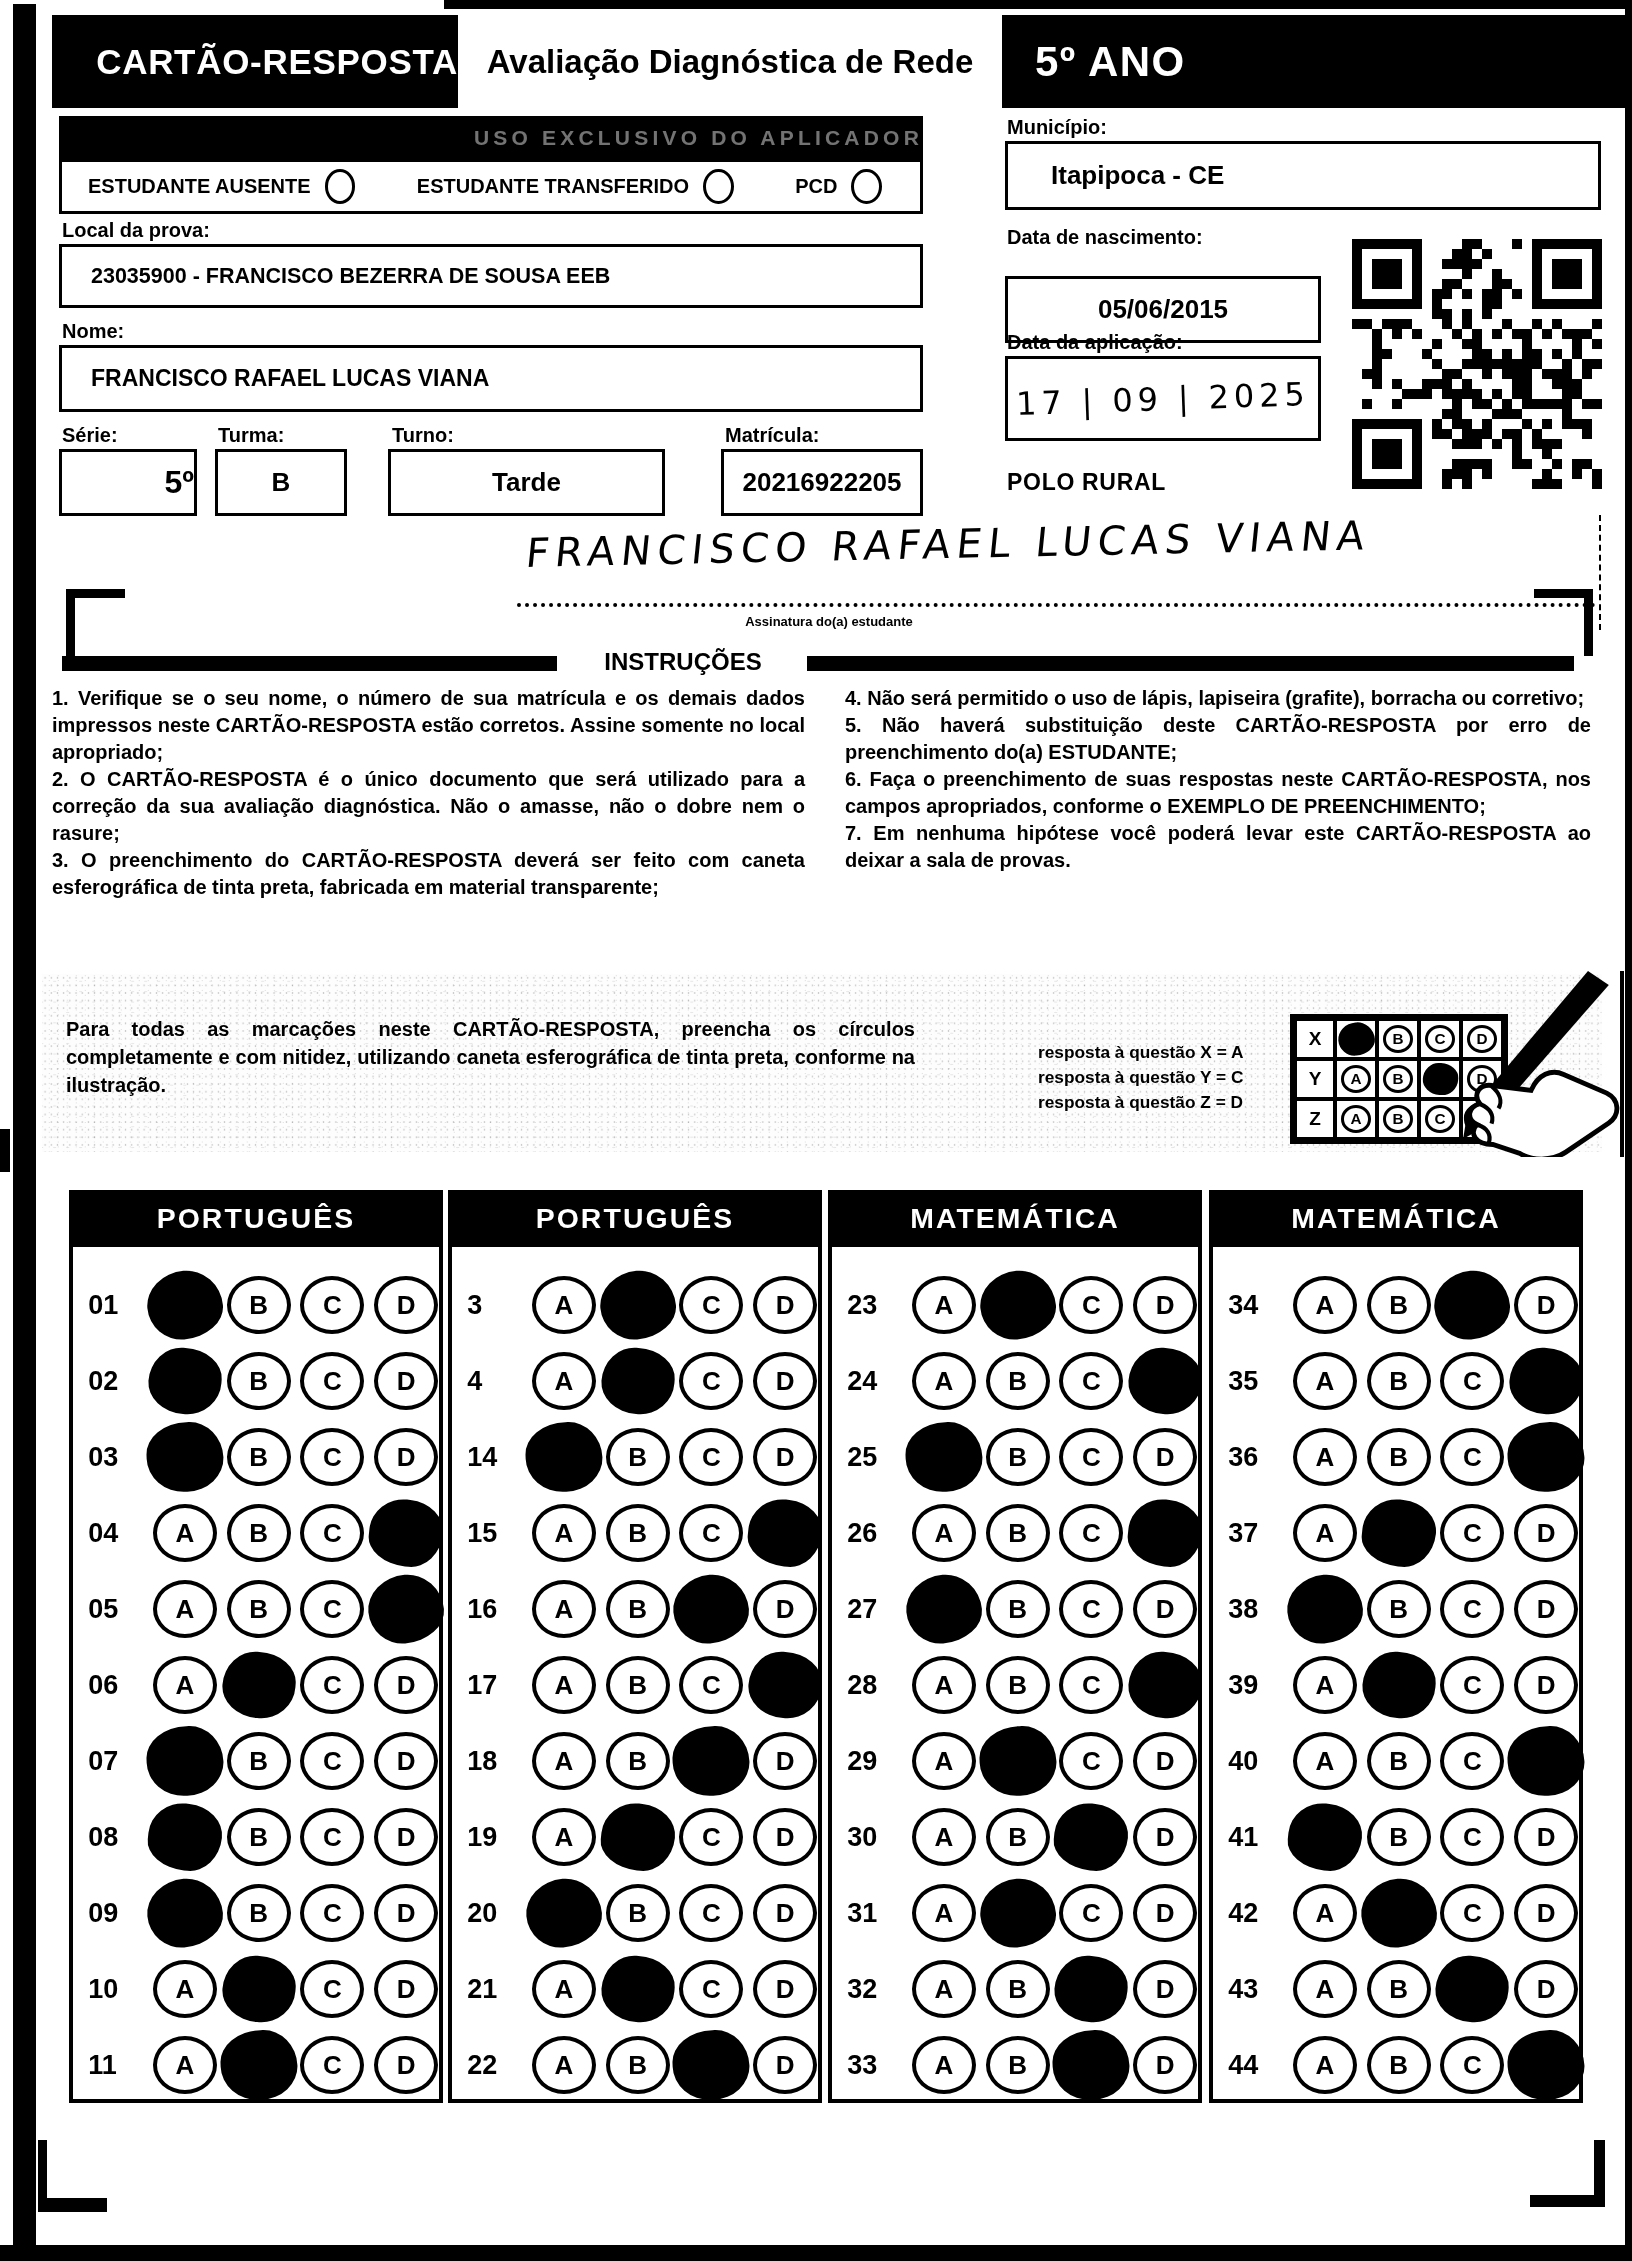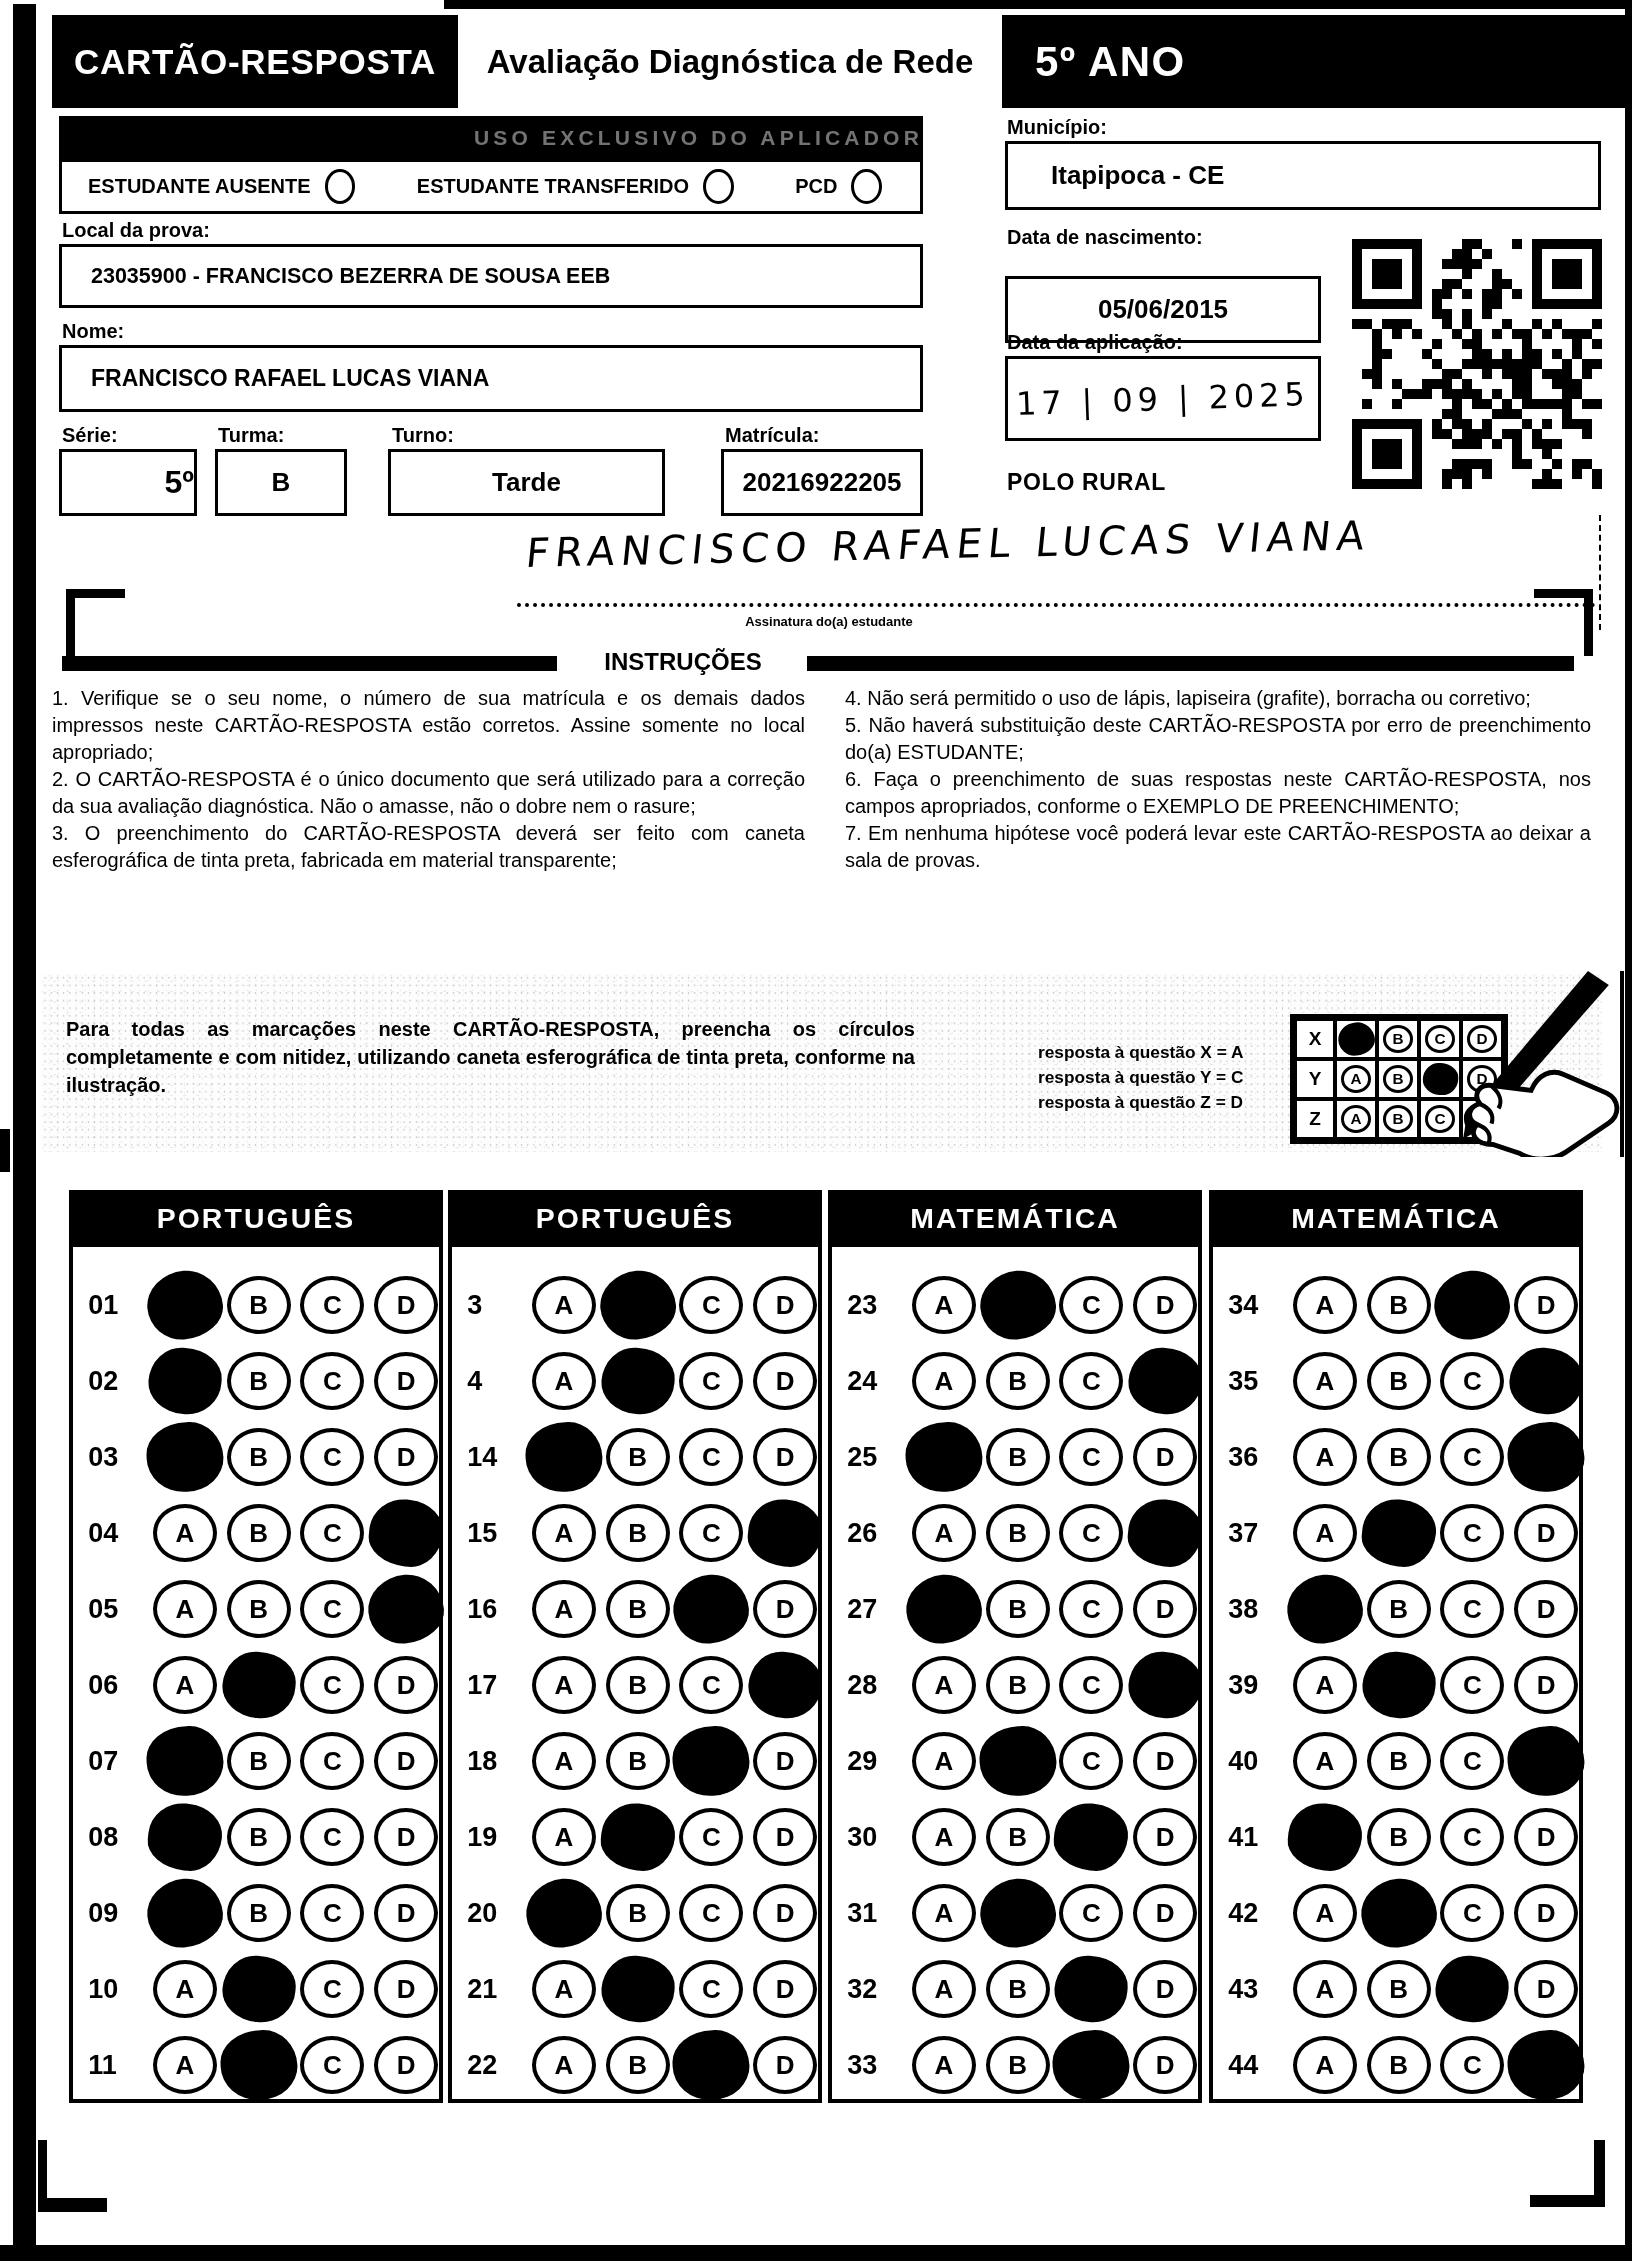--- a/index.html
+++ b/index.html
@@ -7,21 +7,21 @@
         font-family:"Liberation Sans",sans-serif;color:#000;}
   
   .edge{position:absolute;background:#000;}
   .edge-left{left:12.5px;top:4.2px;width:23.6px;height:2249px;}
   .edge-top{left:444px;top:0;width:1189px;height:9px;}
   .edge-right{right:0;top:0;width:7px;height:2261px;}
   .edge-bottom{left:0;top:2245px;width:1632px;height:16.6px;}
   
   .hdr{position:absolute;display:flex;align-items:center;font-weight:bold;}
   .hdr-card{left:52px;top:15.3px;width:406px;height:93px;background:#000;color:#fff;
-            justify-content:center;font-size:35px;letter-spacing:0.7px;}
+            justify-content:flex-end;font-size:35px;letter-spacing:0.7px;}
   .hdr-assessment{left:458px;top:15.3px;width:544px;height:93px;background:#fff;color:#000;
             justify-content:center;font-size:33px;}
   .hdr-grade{left:1002px;top:15.3px;width:601px;height:93px;background:#000;color:#fff;
             font-size:42px;padding-left:33px;letter-spacing:1.4px;}
   
   .applicator-bar{position:absolute;left:59px;top:116px;width:864px;height:43px;background:#000;
      display:flex;align-items:center;justify-content:flex-end;color:rgba(255,255,255,.45);
      font-weight:bold;font-size:21px;letter-spacing:4.2px;text-shadow:0 0 2.1px rgba(0,0,0,.9);}
   .checkbox-row{position:absolute;left:59px;top:159px;width:864px;height:55px;border:3.5px solid #000;
      background:#fff;display:flex;align-items:center;justify-content:space-between;
@@ -54,21 +54,21 @@
   .sig-artifact{position:absolute;left:1599px;top:515px;height:115px;width:0;border-left:2.1px dashed #000;}
   
   .corner-tl{position:absolute;left:66px;top:589px;width:50px;height:58px;border-top:9px solid #000;border-left:9px solid #000;}
   .corner-tr{position:absolute;left:1534px;top:589px;width:50px;height:58px;border-top:9px solid #000;border-right:9px solid #000;}
   .inst-line-left{position:absolute;left:62px;top:656px;width:495px;height:14.6px;background:#000;}
   .inst-line-right{position:absolute;left:807px;top:656px;width:767px;height:14.6px;background:#000;}
   .inst-title{position:absolute;left:558px;top:648px;width:250px;text-align:center;font-weight:bold;font-size:24px;}
   .inst-col{position:absolute;top:685px;}
   .inst-col-left{left:52px;width:753px;}
   .inst-col-right{left:845px;width:746px;}
-  .instr{margin:0;font-weight:normal;font-size:20px;line-height:27px;text-align:justify;}
+  .instr{margin:0;font-weight:bold;font-size:20px;line-height:27px;text-align:justify;}
   
   .example{position:absolute;left:42px;top:974px;width:1560px;height:178px;
      background-image:radial-gradient(rgba(0,0,0,.20) 0.8px,transparent 1px),
        radial-gradient(rgba(0,0,0,.13) 0.7px,transparent 0.8px),
        radial-gradient(rgba(0,0,0,.09) 1px,transparent 1.2px);
      background-size:6.2px 7.6px,9px 4.9px,13px 10.4px;background-position:0 0,2.8px 4.2px,6.2px 2.1px;background-color:#fdfdfd;}
   .ex-text{position:absolute;left:66px;top:1015px;width:849px;font-weight:bold;font-size:20px;line-height:28px;text-align:justify;}
   .ex-legend{position:absolute;left:1038px;top:1040px;font-weight:bold;font-size:17.3px;line-height:25px;white-space:nowrap;}
   .ex-grid{position:absolute;left:1290px;top:1014px;display:grid;
      grid-template-columns:40px repeat(4,42px);grid-auto-rows:40px;border:5.5px solid #000;background:#fff;}

